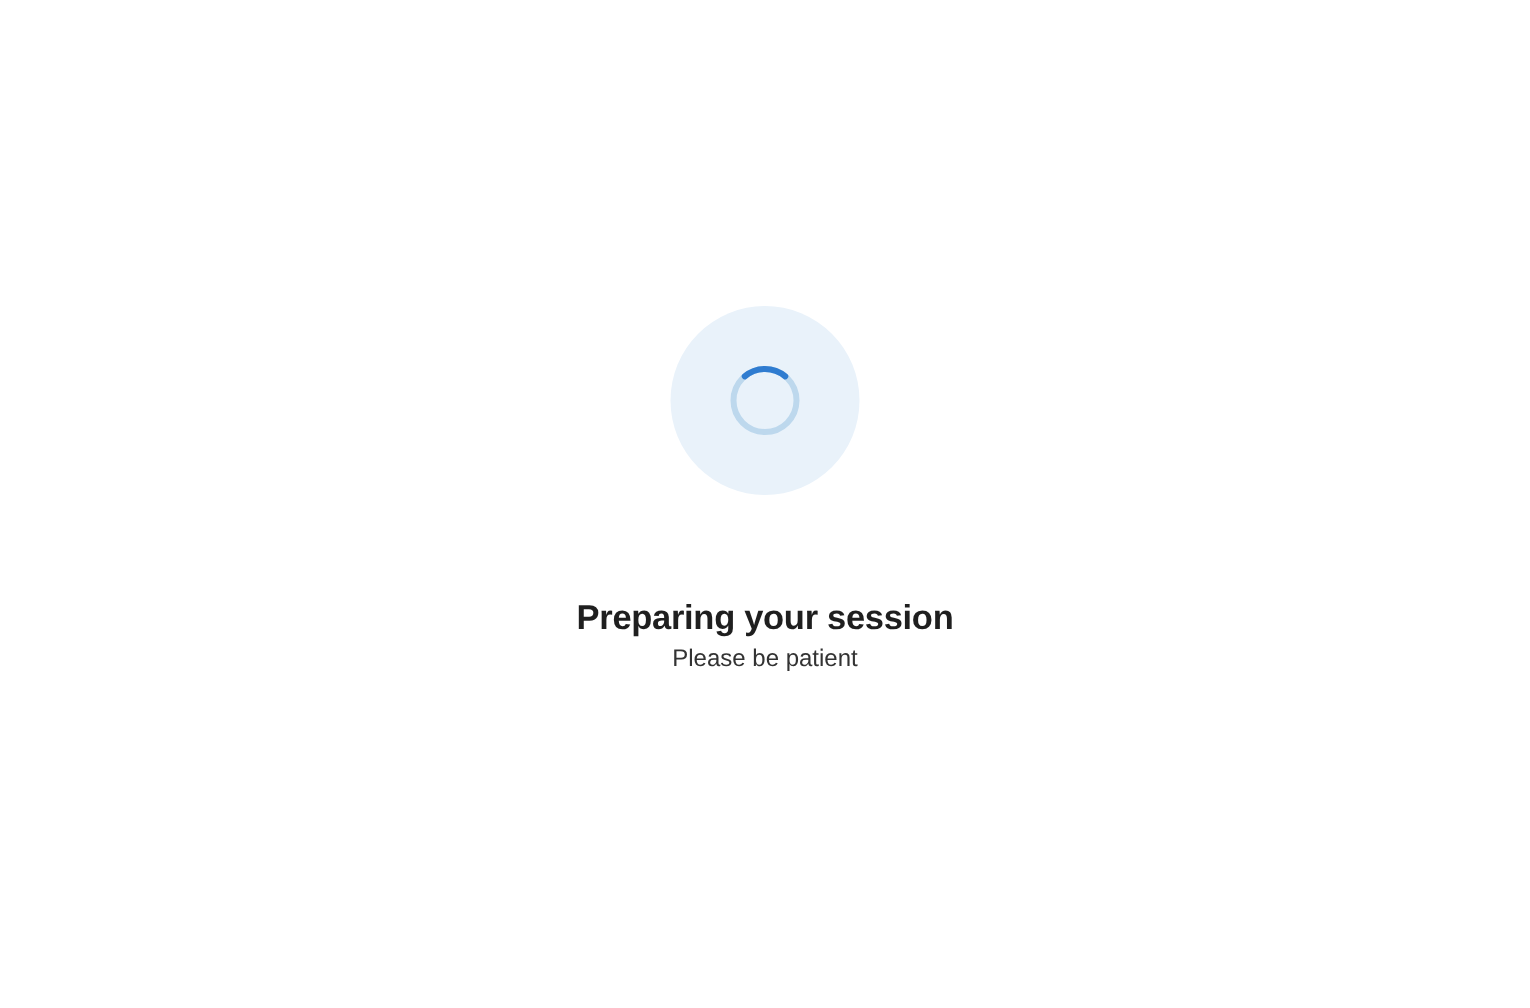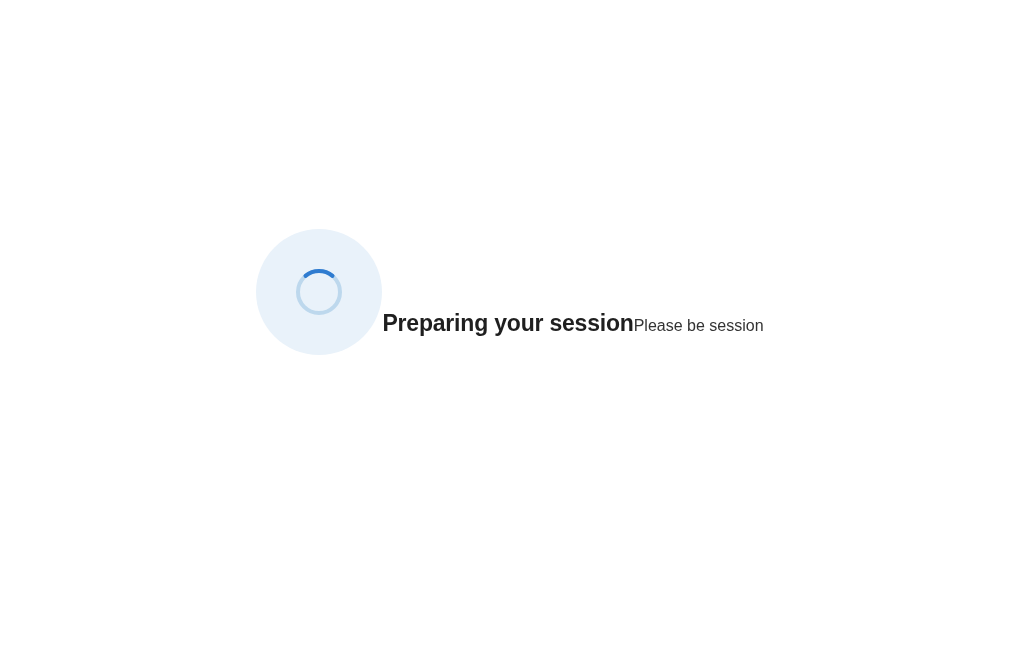--- a/index.html
+++ b/index.html
@@ -13,21 +13,21 @@
       height: 672px;
       background: #ffffff;
       font-family: 'Segoe UI', -apple-system, BlinkMacSystemFont, sans-serif;
       display: flex;
       align-items: center;
       justify-content: center;
     }
     
     .container {
       display: flex;
-      flex-direction: row;
+      flex-direction: column;
       align-items: center;
       margin-top: -20px;
     }
     
     .spinner-circle {
       width: 126px;
       height: 126px;
       border-radius: 50%;
       background: #e9f2fa;
       display: flex;
@@ -73,14 +73,14 @@
 <div class="container">
   <div class="spinner-circle">
     <div class="spinner">
       <svg viewBox="0 0 50 50">
         <circle cx="25" cy="25" r="21" fill="none" stroke="#bdd8ed" stroke-width="4"></circle>
         <path d="M 11.5 8.9 A 21 21 0 0 1 38.5 8.9" fill="none" stroke="#2f7cd0" stroke-width="4" stroke-linecap="round"></path>
       </svg>
     </div>
   </div>
   <div class="heading">Preparing your session</div>
-  <div class="subtext">Please be session</div>
+  <div class="subtext">Please be patient</div>
 </div>
 
 </body></html>

